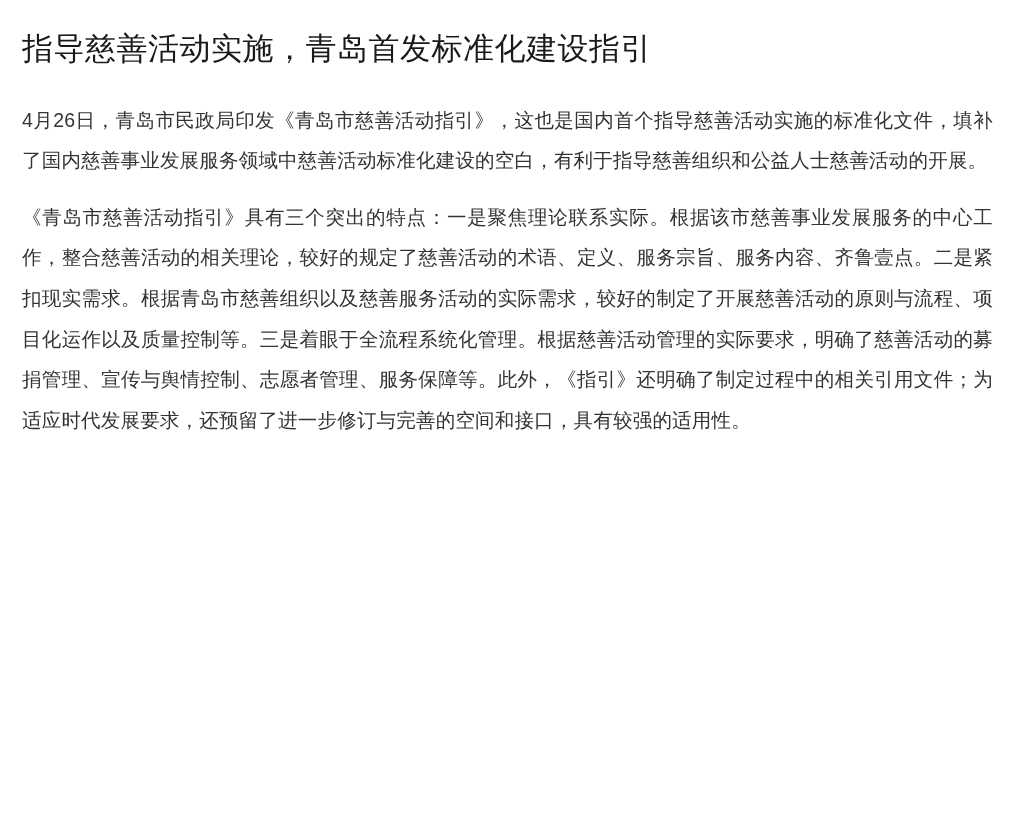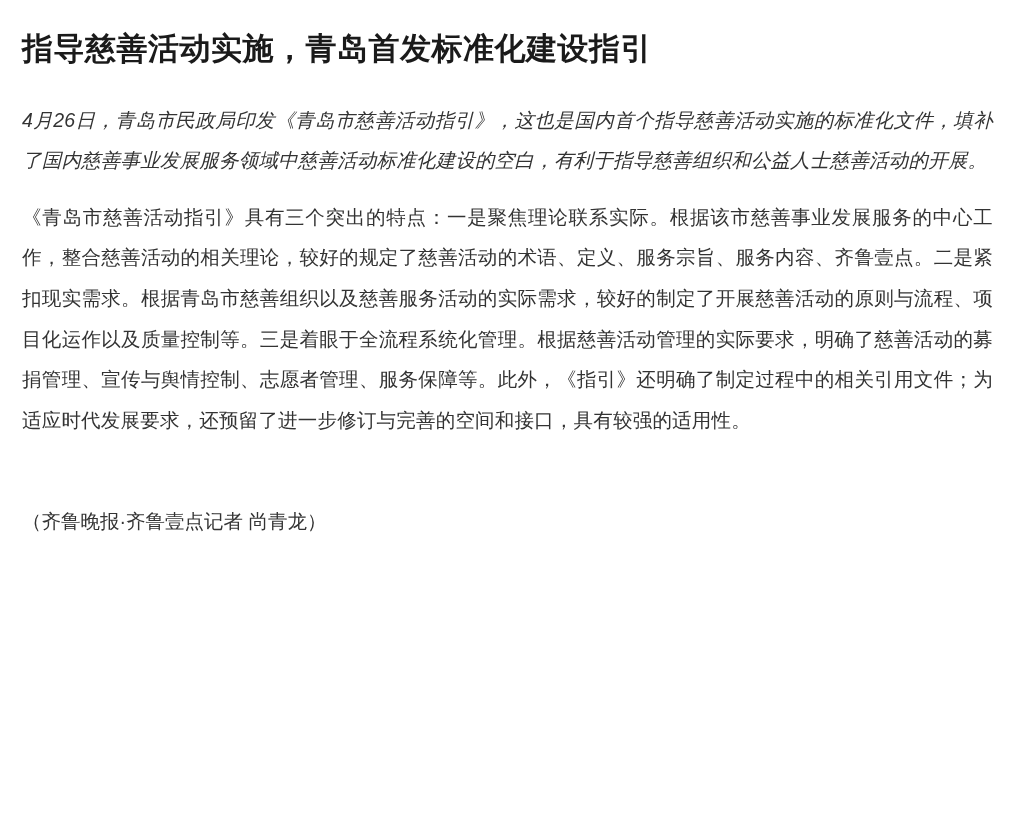--- a/index.html
+++ b/index.html
@@ -14,21 +14,21 @@
     color: #222222;
     overflow: hidden;
   }
   .article {
     padding: 28px 22px 0 22px;
     box-sizing: border-box;
     width: 1015px;
   }
   .article-title {
     font-size: 31px;
-    font-weight: bold;
+    font-weight: normal;
     line-height: 1.35;
     color: #1a1a1a;
     letter-spacing: 0.5px;
     margin: 0 0 30px 0;
   }
   .meta {
     font-size: 14.5px;
     color: #9b9b9b;
     margin: 0 0 38px 0;
     display: flex;
@@ -40,21 +40,20 @@
   .body-text p {
     font-size: 19.5px;
     line-height: 2.08;
     color: #333333;
     margin: 0 0 14px 0;
     text-align: justify;
     letter-spacing: 0.2px;
   }
   .body-text p.spaced-after {
     margin-bottom: 16px;
-    font-style: italic;
   }
   .signature {
     font-size: 19.5px;
     line-height: 2.0;
     color: #333333;
     margin-top: 62px;
   }
 </style>
 </head>
 <body>
@@ -62,15 +61,14 @@
 <div class="article">
 
   <h1 class="article-title">指导慈善活动实施，青岛首发标准化建设指引</h1>
 
 
   <div class="body-text">
     <p class="spaced-after">4月26日，青岛市民政局印发《青岛市慈善活动指引》，这也是国内首个指导慈善活动实施的标准化文件，填补了国内慈善事业发展服务领域中慈善活动标准化建设的空白，有利于指导慈善组织和公益人士慈善活动的开展。</p>
     <p>《青岛市慈善活动指引》具有三个突出的特点：一是聚焦理论联系实际。根据该市慈善事业发展服务的中心工作，整合慈善活动的相关理论，较好的规定了慈善活动的术语、定义、服务宗旨、服务内容、齐鲁壹点。二是紧扣现实需求。根据青岛市慈善组织以及慈善服务活动的实际需求，较好的制定了开展慈善活动的原则与流程、项目化运作以及质量控制等。三是着眼于全流程系统化管理。根据慈善活动管理的实际要求，明确了慈善活动的募捐管理、宣传与舆情控制、志愿者管理、服务保障等。此外，《指引》还明确了制定过程中的相关引用文件；为适应时代发展要求，还预留了进一步修订与完善的空间和接口，具有较强的适用性。</p>
   </div>
 
-  <div class="signature">（齐鲁晚报·齐鲁壹点记者 尚青龙）</div>
 
 </div>
 
 </body></html>

